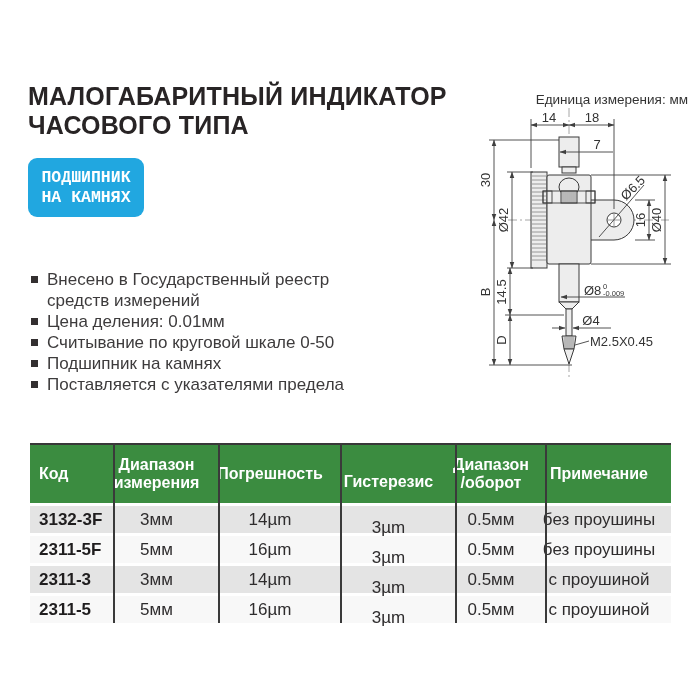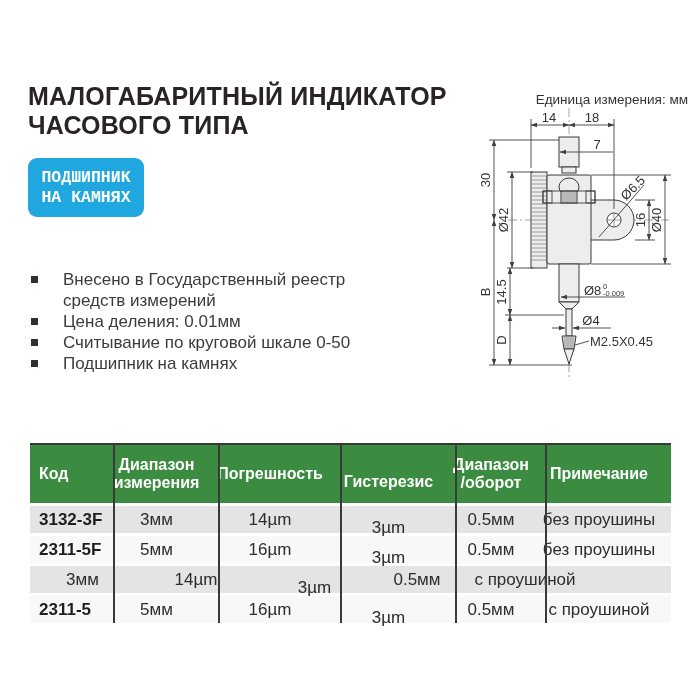--- a/index.html
+++ b/index.html
@@ -13,21 +13,21 @@
 
   
   .badge { position:absolute; left:28px; top:158px; width:116px; height:59px;
            background:var(--badge-blue,#21a7e0); border-radius:9px; color:#fff;
            font-weight:bold; font-size:16.5px; line-height:20px;
            display:flex; align-items:center; justify-content:center;
            text-align:center; white-space:pre-line;font-family:Liberation Mono, monospace; }
 
   
   .features { position:absolute; left:29px; top:269px; width:445px; }
-  .feat { display:flex; font-size:17px; line-height:21px; color:#3d3b3c;gap:16px; }
+  .feat { display:flex; font-size:17px; line-height:21px; color:#3d3b3c; }
   .feat .sq { flex:0 0 7px; width:7px; height:7px; background:#332f30; margin:7px 9px 0 2px; }
   .feat .txt { white-space:pre-line; }
 
   
   .drawing { position:absolute; left:477px; top:88px; }
   .pt  { fill:#ededed; stroke:#3a3a3a; stroke-width:1; }
   .pt2 { fill:#d9d9d9; stroke:#3a3a3a; stroke-width:1; }
   .dl  { stroke:#3f3f3f; stroke-width:0.9; fill:none; }
   .kn  { stroke:#8f8f8f; stroke-width:0.9; fill:none; }
   .cl  { stroke:#909090; stroke-width:0.8; stroke-dasharray:9 3 2 3; fill:none; }
@@ -74,20 +74,24 @@
       <span class="sq"></span>
       <span class="txt">Цена деления: 0.01мм</span>
     </div>
     <div class="feat">
       <span class="sq"></span>
       <span class="txt">Считывание по круговой шкале 0-50</span>
     </div>
     <div class="feat">
       <span class="sq"></span>
       <span class="txt">Подшипник на камнях</span>
+    </div>
+    <div class="feat">
+      <span class="sq"></span>
+      <span class="txt">Поставляется с указателями предела</span>
     </div>
   </div>
 
   <svg class="drawing" width="220" height="312" viewBox="0 0 220 312">
     <defs>
       <marker id="ar" viewBox="0 0 10 10" refX="9" refY="5" markerWidth="7.5" markerHeight="7.5" orient="auto-start-reverse">
         <path d="M0,1.6 L9.5,5 L0,8.4 Z" fill="#3f3f3f"></path>
       </marker>
     </defs>
 
@@ -176,20 +180,21 @@
     </div>
     <div class="trow row-b">
       <div class="cell c0">2311-5F</div>
       <div class="cell c1">5мм</div>
       <div class="cell c2">16µm</div>
       <div class="cell c3">3µm</div>
       <div class="cell c4">0.5мм</div>
       <div class="cell c5">без проушины</div>
     </div>
     <div class="trow row-a">
+      <div class="cell c0">2311-3</div>
       <div class="cell c1">3мм</div>
       <div class="cell c2">14µm</div>
       <div class="cell c3">3µm</div>
       <div class="cell c4">0.5мм</div>
       <div class="cell c5">с проушиной</div>
     </div>
     <div class="trow row-b">
       <div class="cell c0">2311-5</div>
       <div class="cell c1">5мм</div>
       <div class="cell c2">16µm</div>

